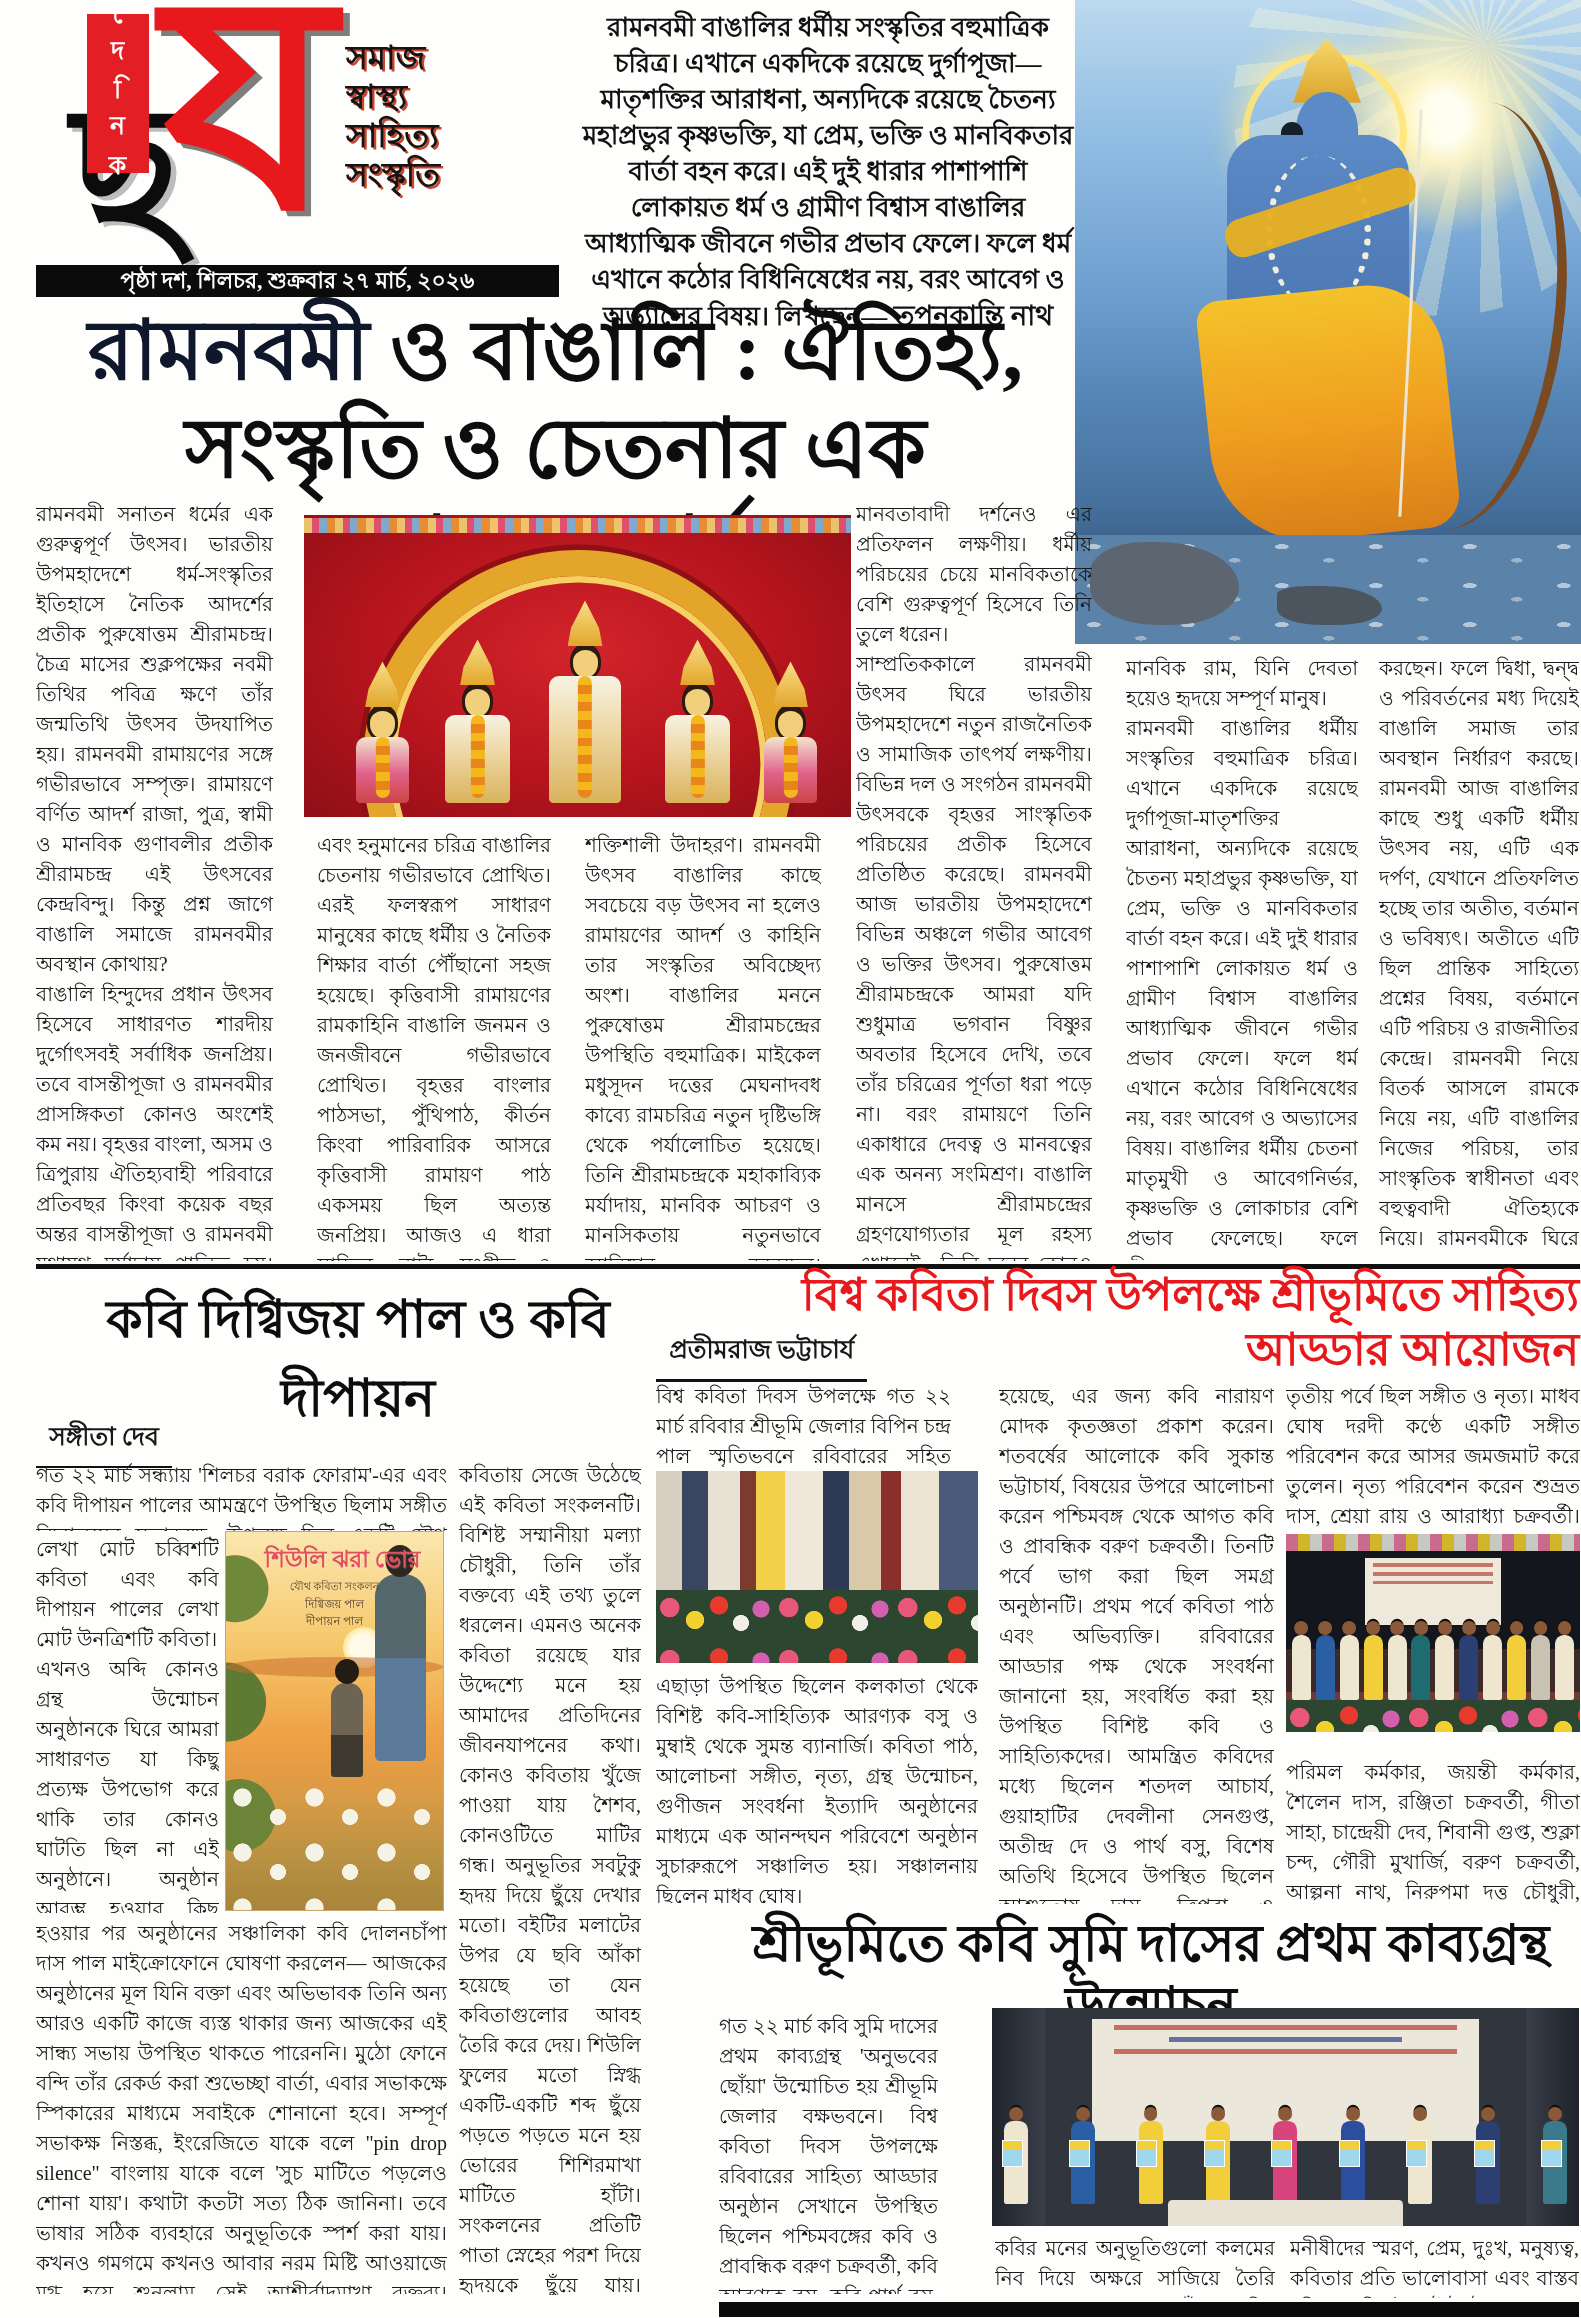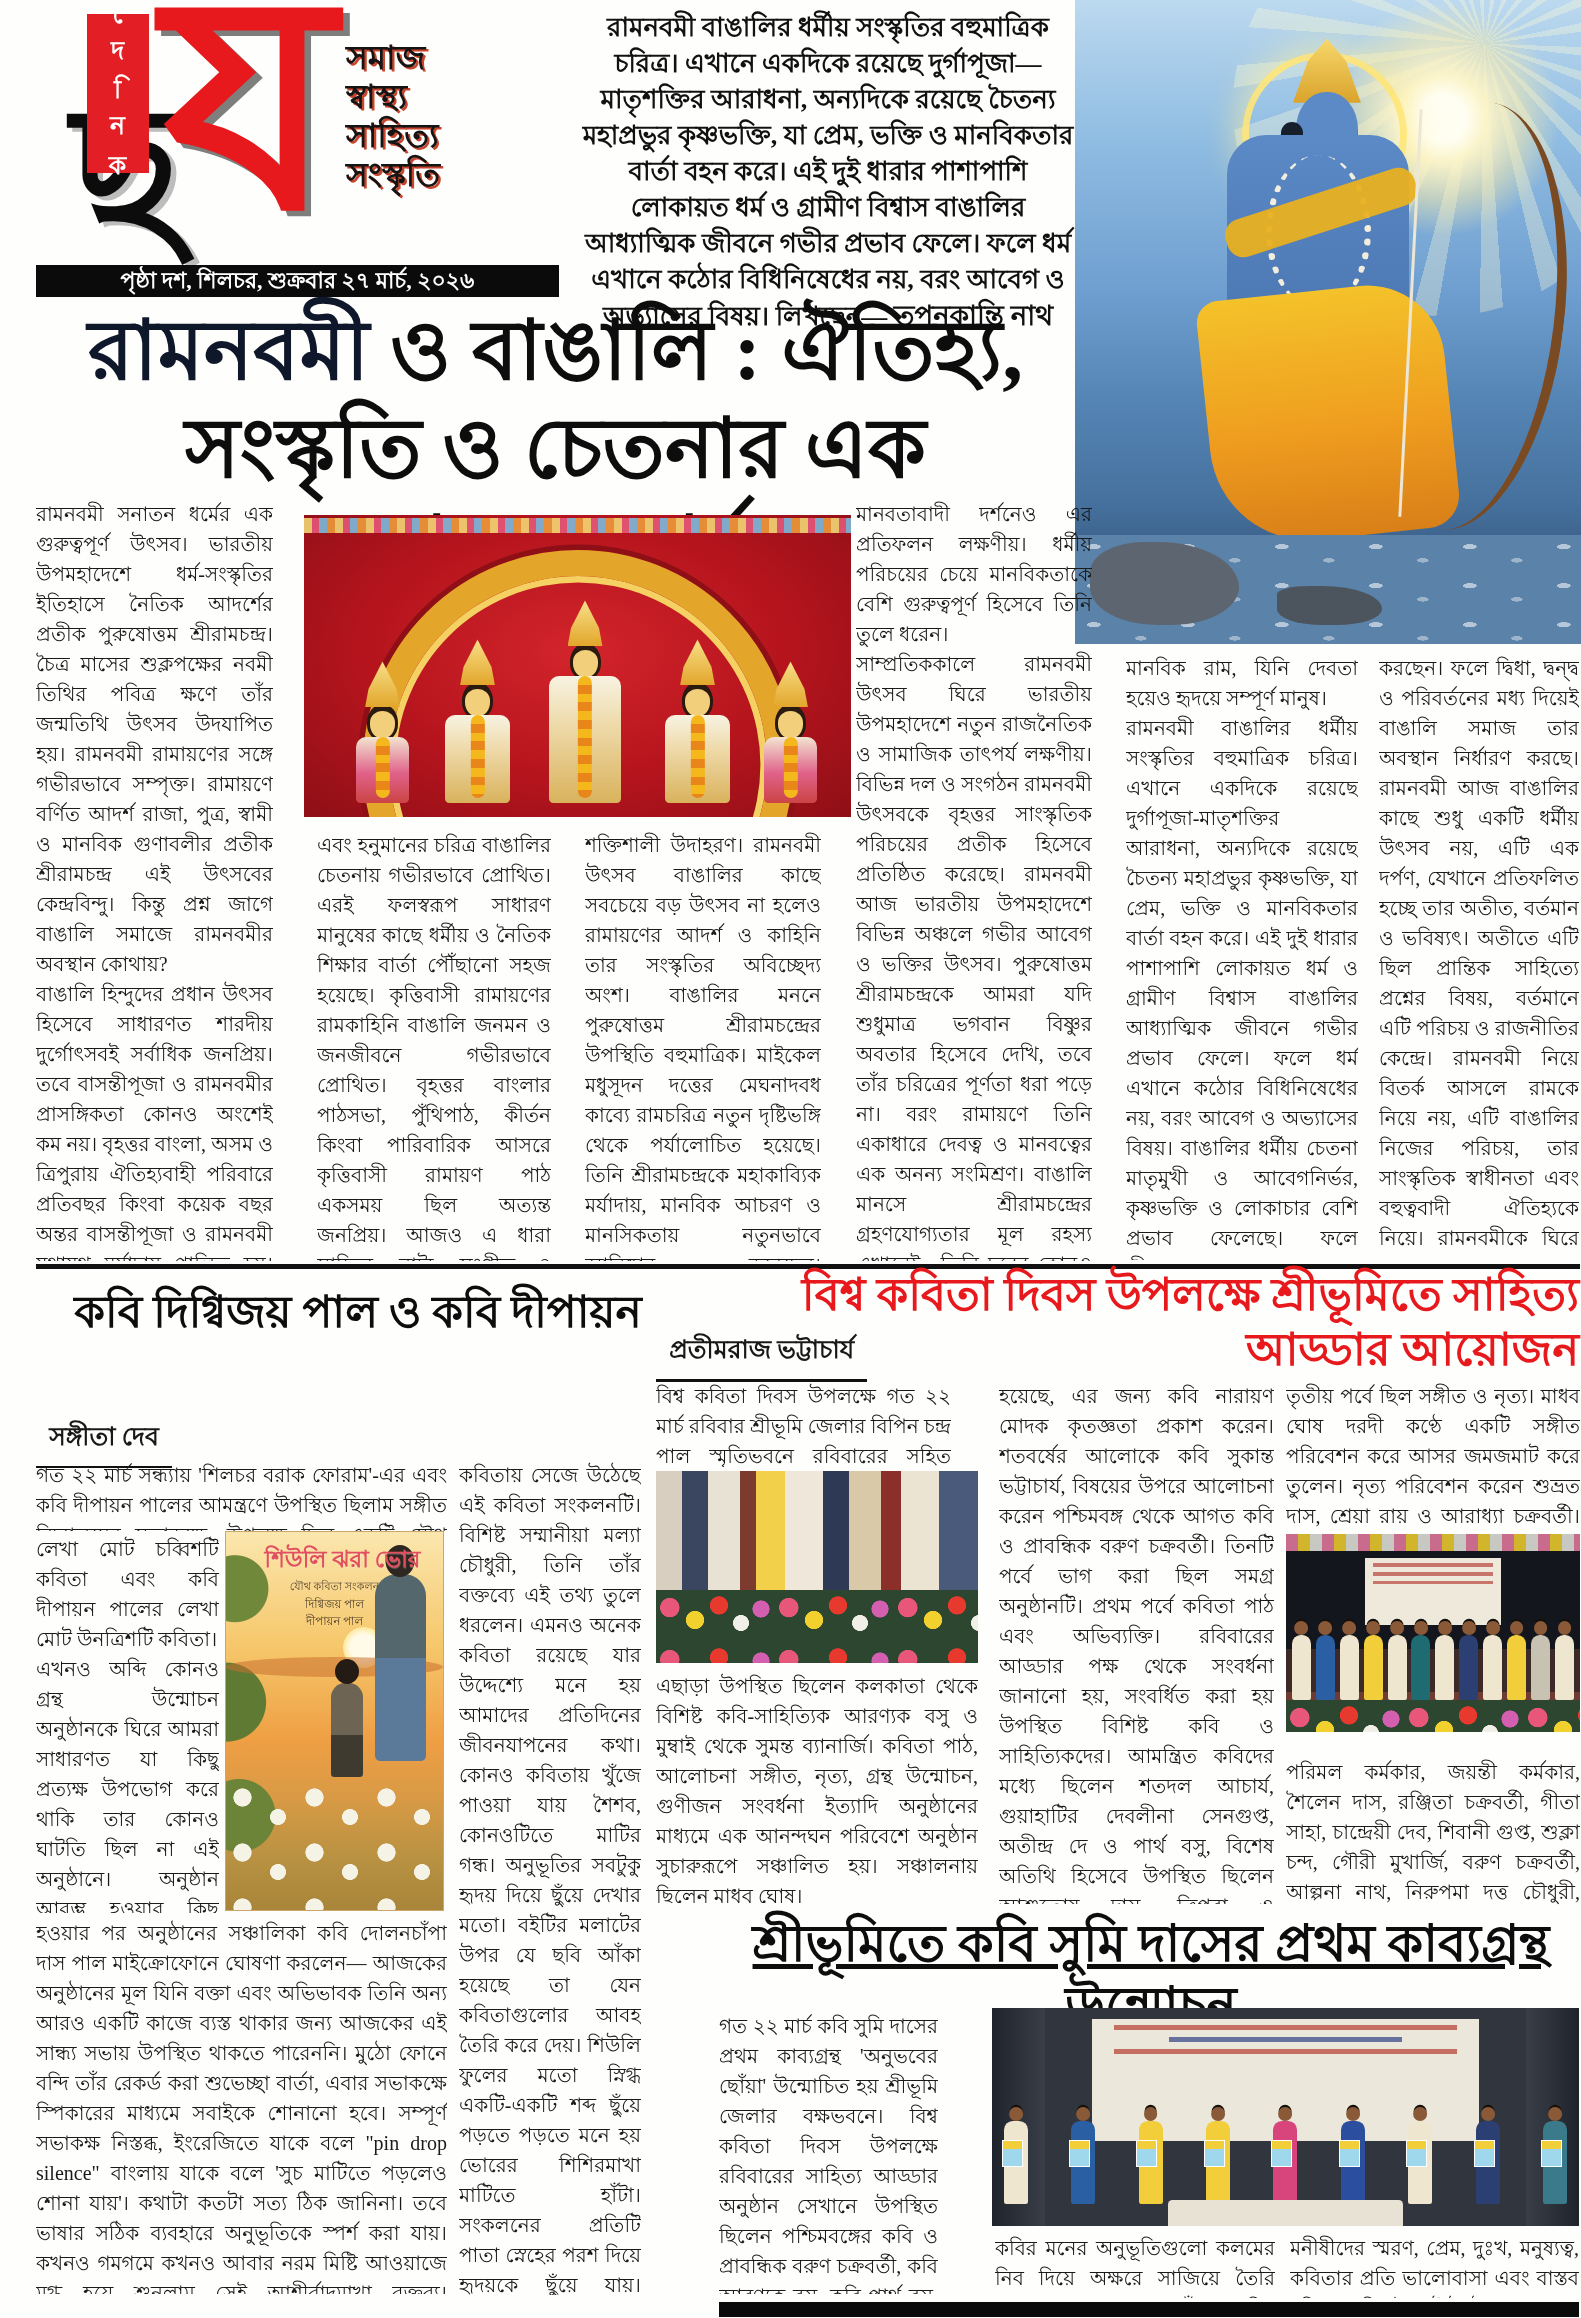--- a/index.html
+++ b/index.html
@@ -97,21 +97,21 @@
     border-radius:50%;background:radial-gradient(circle,#f6d76a 0 40%,#e2a62b 60%,transparent 62%);z-index:-1;}
   .idol.l1{left:141px;} .idol.r1{left:361px;}
   .idol.l2{left:52px;} .idol.r2{left:460px;}
   .idol.l2 .body,.idol.r2 .body{height:66px;width:53px;background:linear-gradient(180deg,#f2e4d0,#e0628a 55%,#c44)}
 
   
   .divider{position:absolute;left:36px;top:1264px;width:1544px;height:5px;background:#111;}
 
   
   .bl-head{position:absolute;left:36px;top:1280px;width:644px;text-align:center;font-weight:bold;
-    font-size:44px;line-height:65px;color:#0d0d0d;}
+    font-size:52px;line-height:79px;color:#0d0d0d;}
   .byline{font-weight:bold;font-size:25px;text-align:left;}
   .byline span{display:inline-block;border-bottom:2.8px solid #111;padding:0 13.2px 5.5px;}
   .bl-byline{position:absolute;left:36px;top:1417px;width:409px;}
   .bla-top{left:36px;top:1460px;width:411px;height:71px;}
   .bla-mid{left:36px;top:1534px;width:183px;height:379px;}
   .bla-bot{left:36px;top:1918px;width:411px;height:376px;}
   .blb{left:459px;top:1460px;width:182px;height:835px;}
 
   
   .cover{position:absolute;left:225px;top:1531px;width:219px;height:380px;overflow:hidden;border:0.6px solid #caa86a;
@@ -185,21 +185,21 @@
   .photo3 .people{bottom:10%;}
   .photo3 .person{height:83px;width:24px;}
   .photo3 .person::after{content:"";position:absolute;top:19px;left:-2.2px;width:19px;height:25px;border:1.1px solid #fff;
     background:linear-gradient(180deg,#f2cf3a 0 30%,#9fd8ec 30% 100%);}
   .photo3 .person:nth-child(5){background:#d8447c;} .photo3 .person:nth-child(6){background:#2b4f9e;}
   .photo3 .person:nth-child(3){background:#f2cf3a;} .photo3 .person:nth-child(9){background:#3a7a8a;}
   .photo3 .table{position:absolute;bottom:0;left:30%;width:40%;height:12%;background:#e8e2d4;border-radius:4.4px 4.4px 0 0;}
 
   
   .su-head{position:absolute;left:722px;top:1913px;width:858px;text-align:center;font-weight:bold;
-    font-size:51px;line-height:62px;color:#0d0d0d;text-decoration:underline;}
+    font-size:51px;line-height:62px;color:#0d0d0d;}
   .suc{left:719px;top:2011px;width:219px;height:283px;}
   .cap{font-size:20px;line-height:30px;}
   .capL{left:995px;top:2233px;width:280px;height:65px;}
   .capR{left:1290px;top:2233px;width:289px;height:65px;}
   .botbar{position:absolute;left:719px;top:2302px;width:860px;height:15.4px;background:#0b0b0b;}
 </style>
 </head>
 <body>
 
 <div id="page" data-name="newspaper-page">

